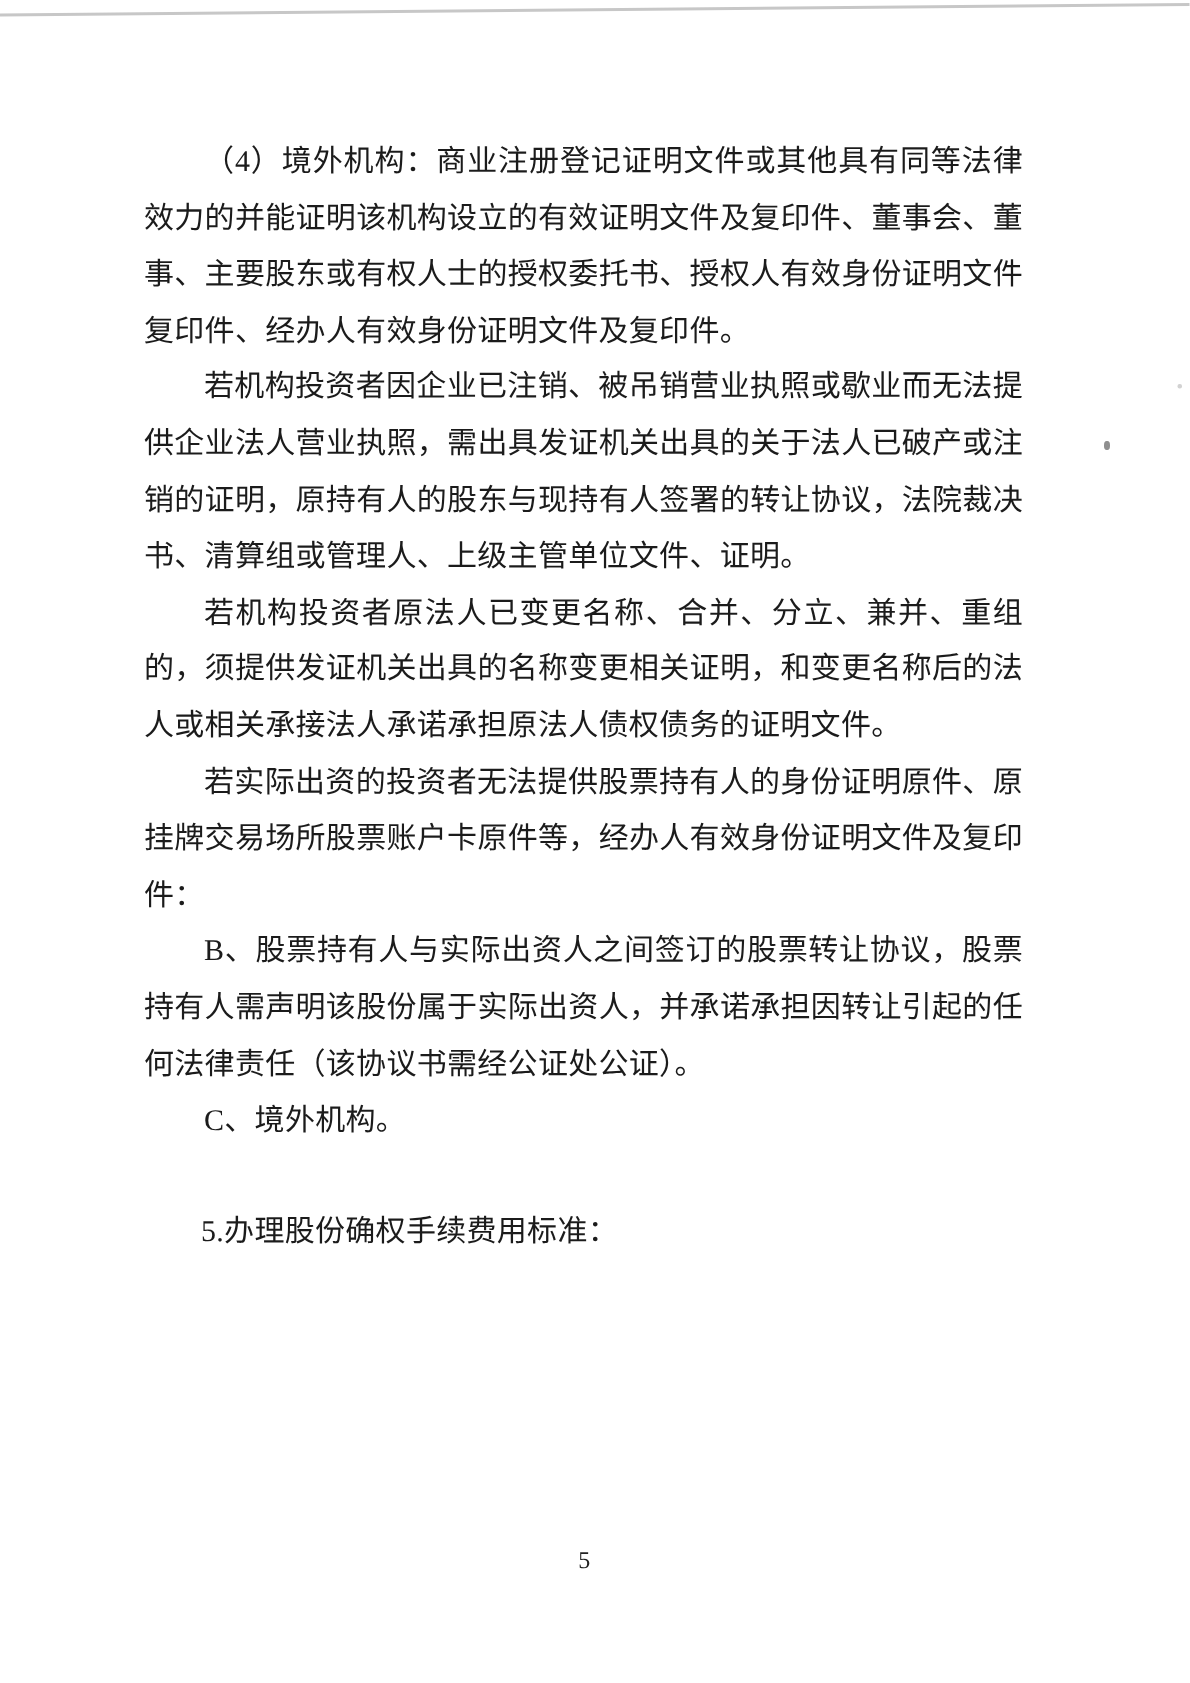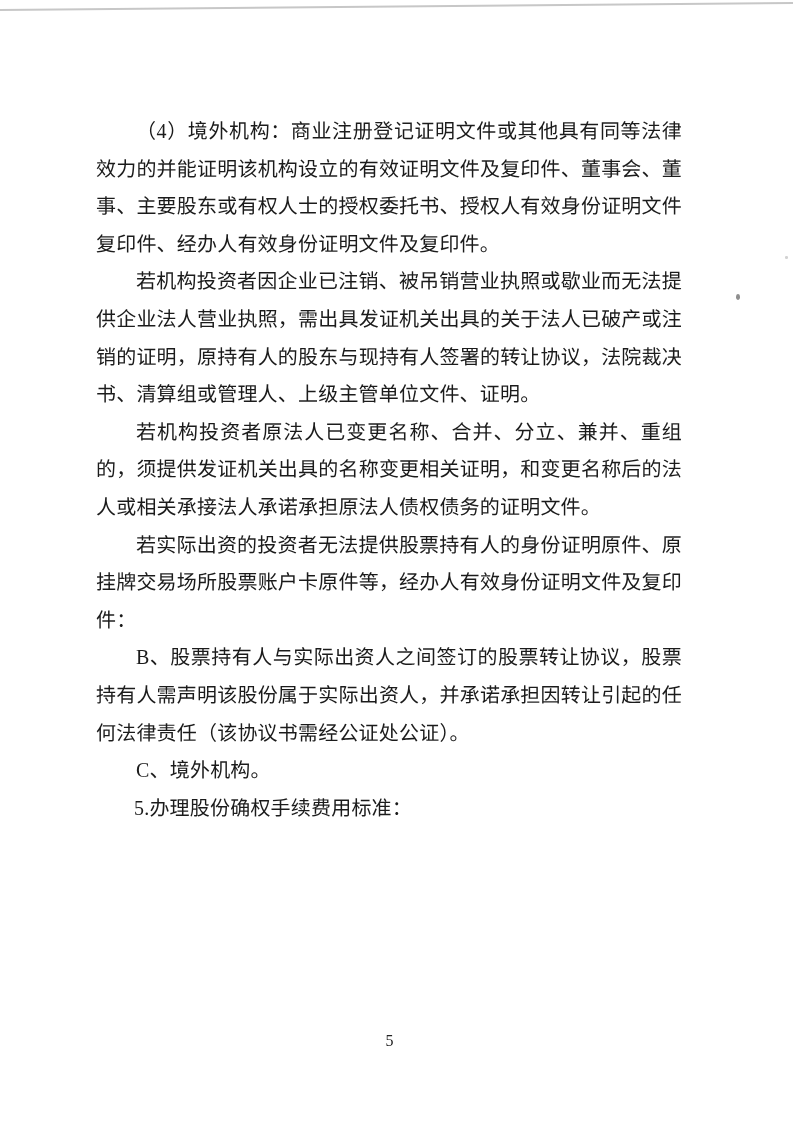--- a/index.html
+++ b/index.html
@@ -20,36 +20,37 @@
     top: 9px;
     left: -6px;
     width: 812px;
     height: 1.6px;
     background: #c7c7c7;
     transform: rotate(-0.5deg);
     transform-origin: left center;
   }
   .content {
     position: absolute;
-    top: 113px;
+    top: 90px;
     left: 96px;
     width: 586px;
     font-size: 20px;
     line-height: 37.6px;
     text-align: justify;
     text-justify: inter-ideograph;
     letter-spacing: 0.2px;
   }
   .content p {
     margin: 0;
     padding: 0;
     text-indent: 2em;
   }
   .content p.num-heading {
     text-indent: 1.9em;
+    margin-top: 36px;
   }
   .speck {
     position: absolute;
     border-radius: 45%;
   }
   .speck-1 {
     left: 736px;
     top: 294px;
     width: 4px;
     height: 6px;

